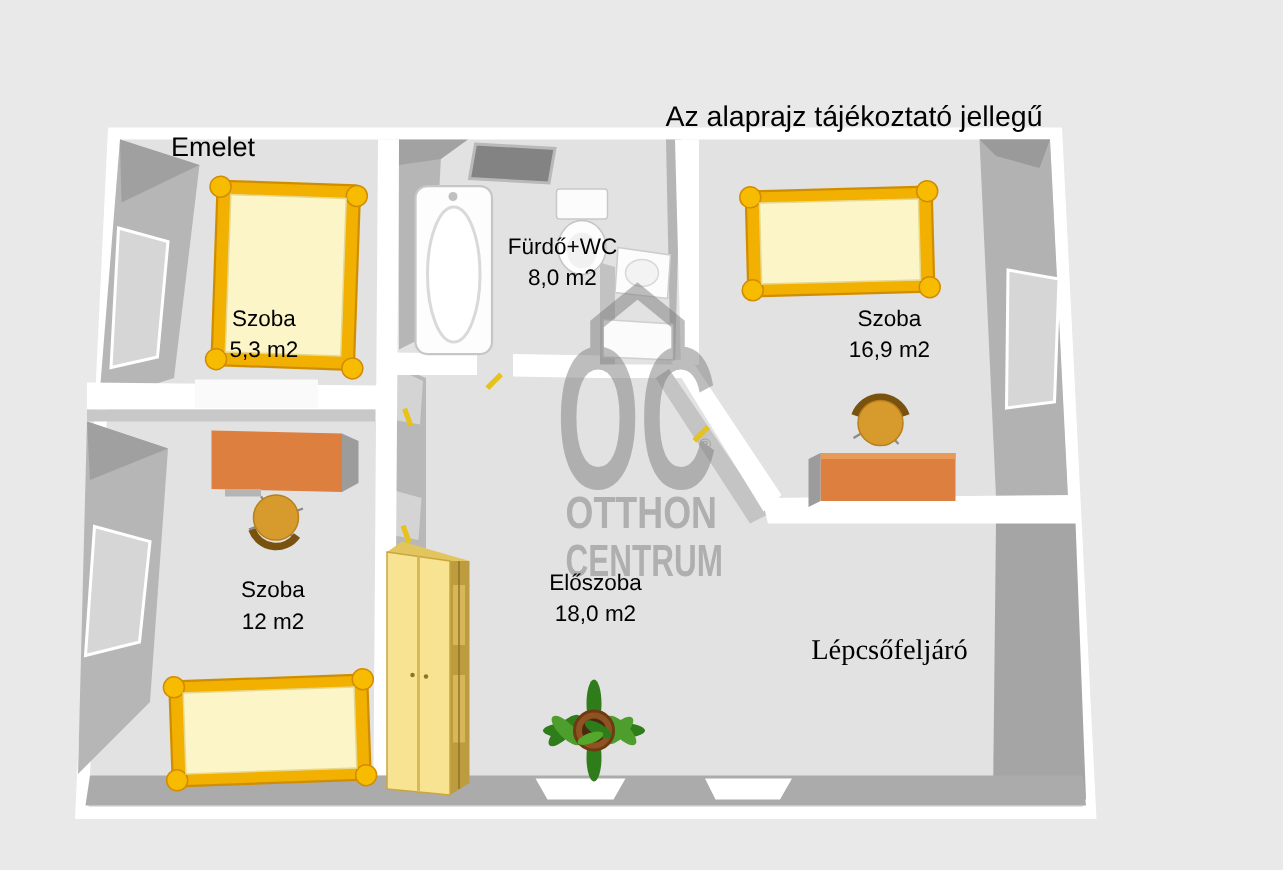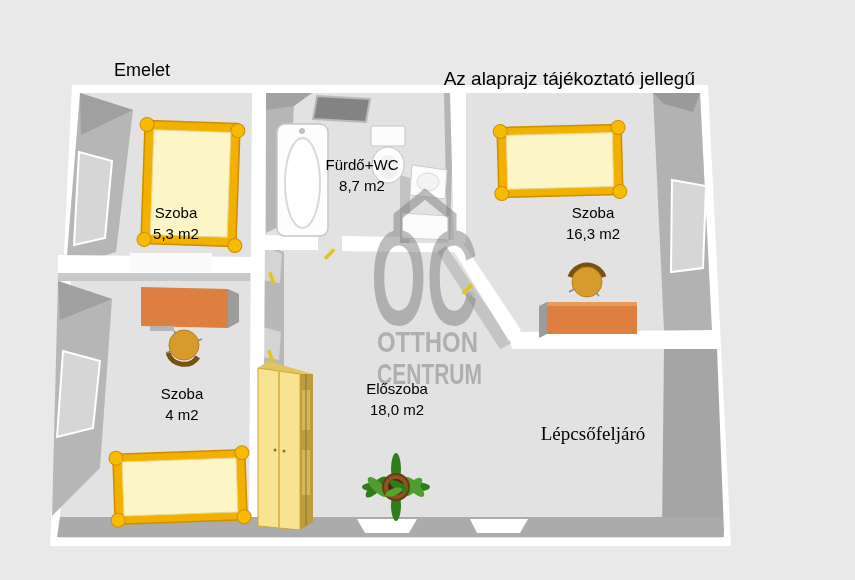--- a/index.html
+++ b/index.html
@@ -13,21 +13,21 @@
   #plan-svg{position:absolute;left:0;top:0;}
   .label{
     position:absolute;
     color:#000;
     text-align:center;
     font-size:15px;
     line-height:21px;
     white-space:nowrap;
   }
   .label .ln{display:block;}
-  .title-label{font-size:18px;}
+  .title-label{font-size:18px;margin-top:28px;}
   .disclaimer-label{font-size:19px;}
   .stairs-label{font-size:19px;}
 </style>
 </head>
 <body>
 
 <div id="stage">
 
 <svg id="plan-svg" width="855" height="580" viewBox="0 0 855 580">
 
@@ -206,31 +206,31 @@
   </g>
 </svg>
 
 <div class="label title-label" style="left:97px;top:60px;width:90px;">Emelet</div>
 <div class="label disclaimer-label" style="left:405px;top:68px;width:290px;text-align:right;">Az alaprajz tájékoztató jellegű</div>
 
 <div class="label" style="left:124px;top:202px;width:104px;">
   <span class="ln">Szoba</span>
   <span class="ln">5,3 m2</span>
 </div>
-<div class="label" style="left:302px;top:154px;width:120px;">
+<div class="label" style="left:315px;top:154px;width:120px;">
   <span class="ln">Fürdő+WC</span>
-  <span class="ln">8,7 m2</span>
+  <span class="ln">8,0 m2</span>
 </div>
 <div class="label" style="left:541px;top:202px;width:104px;">
   <span class="ln">Szoba</span>
-  <span class="ln">16,3 m2</span>
+  <span class="ln">16,9 m2</span>
 </div>
 <div class="label" style="left:130px;top:383px;width:104px;">
   <span class="ln">Szoba</span>
-  <span class="ln">4 m2</span>
+  <span class="ln">12 m2</span>
 </div>
 <div class="label" style="left:345px;top:378px;width:104px;">
   <span class="ln">Előszoba</span>
   <span class="ln">18,0 m2</span>
 </div>
 <div class="label stairs-label" style="left:508px;top:423px;width:170px;font-family:Liberation Serif, serif;">Lépcsőfeljáró</div>
 
 </div>
 
 </body></html>

